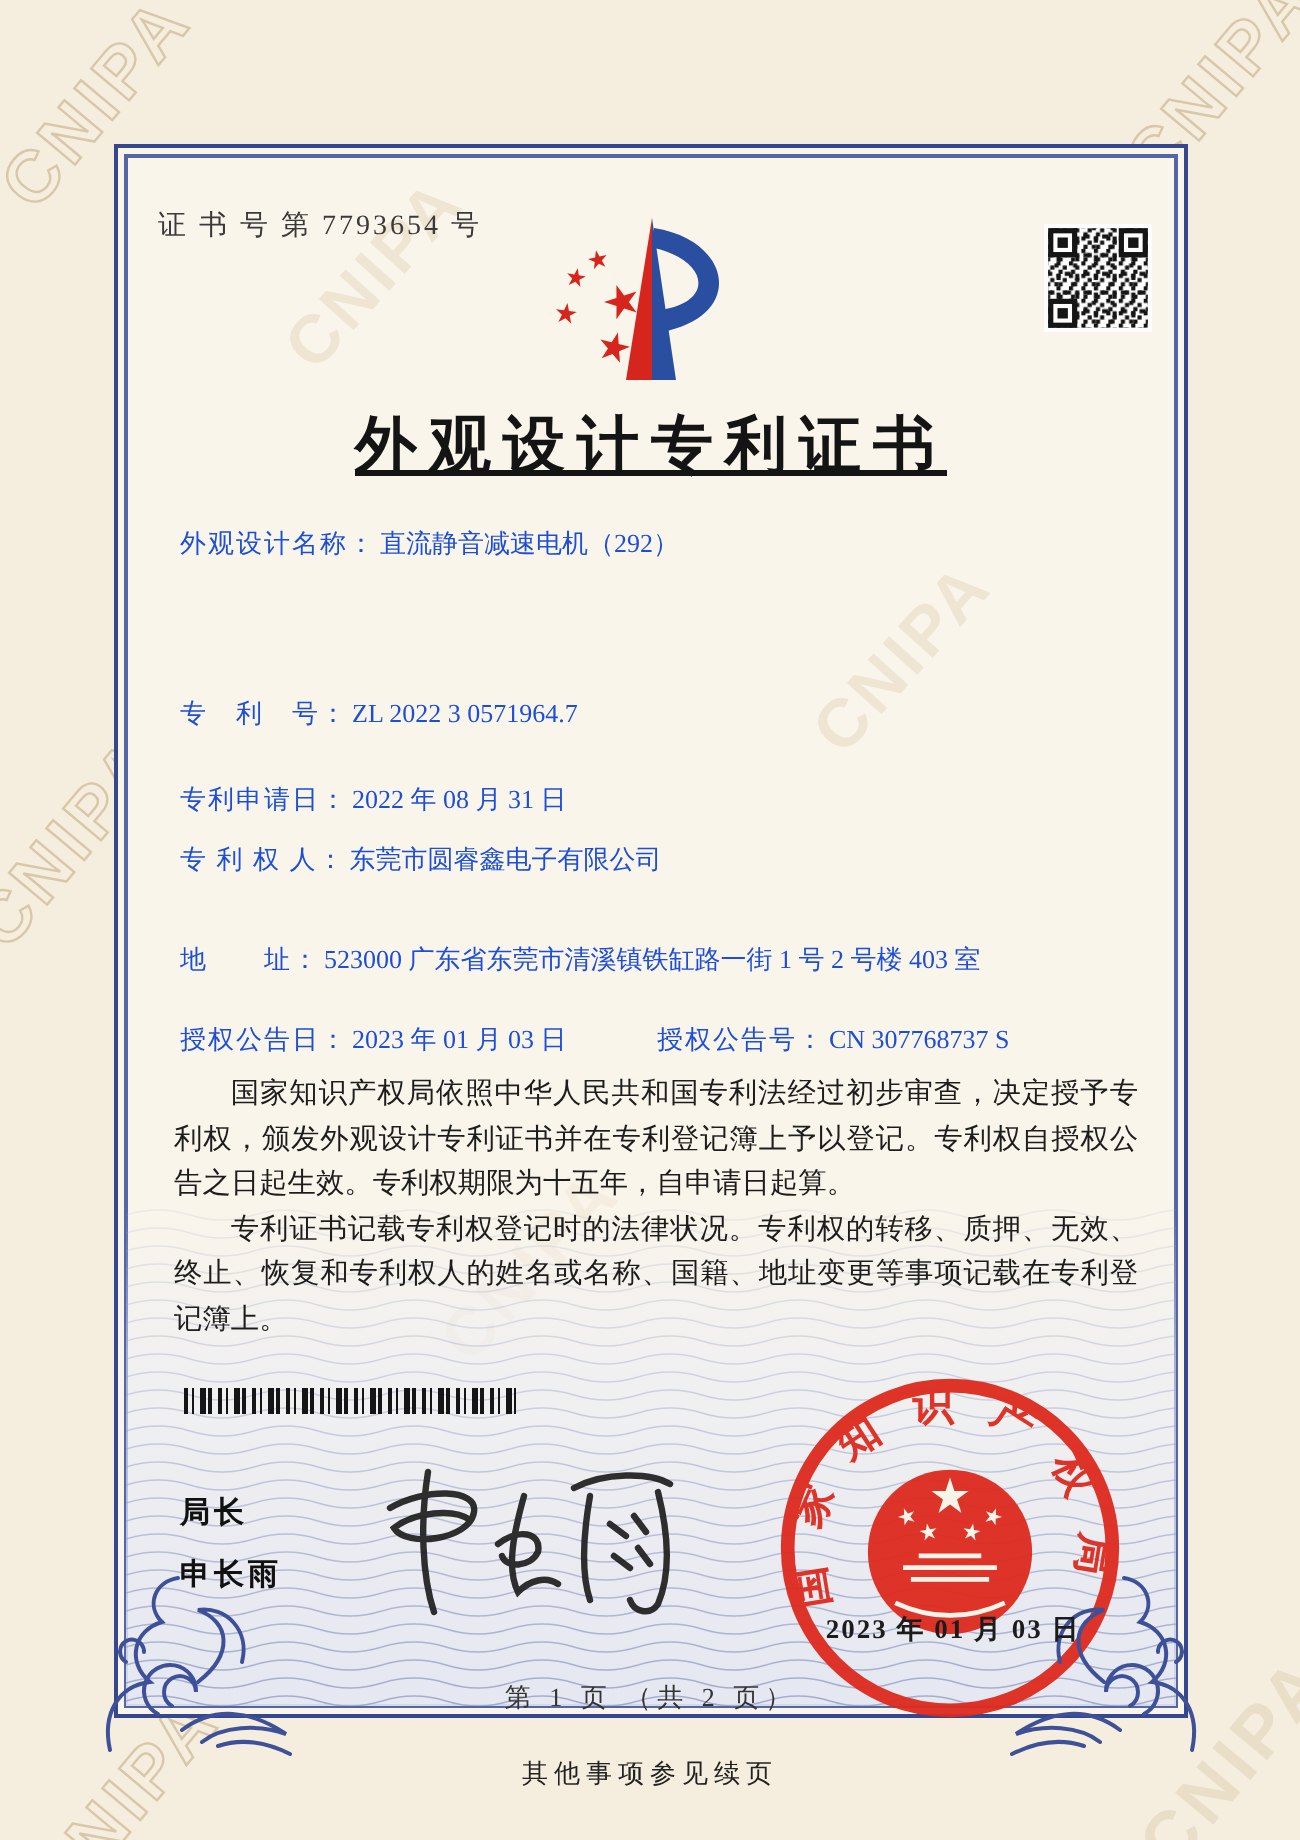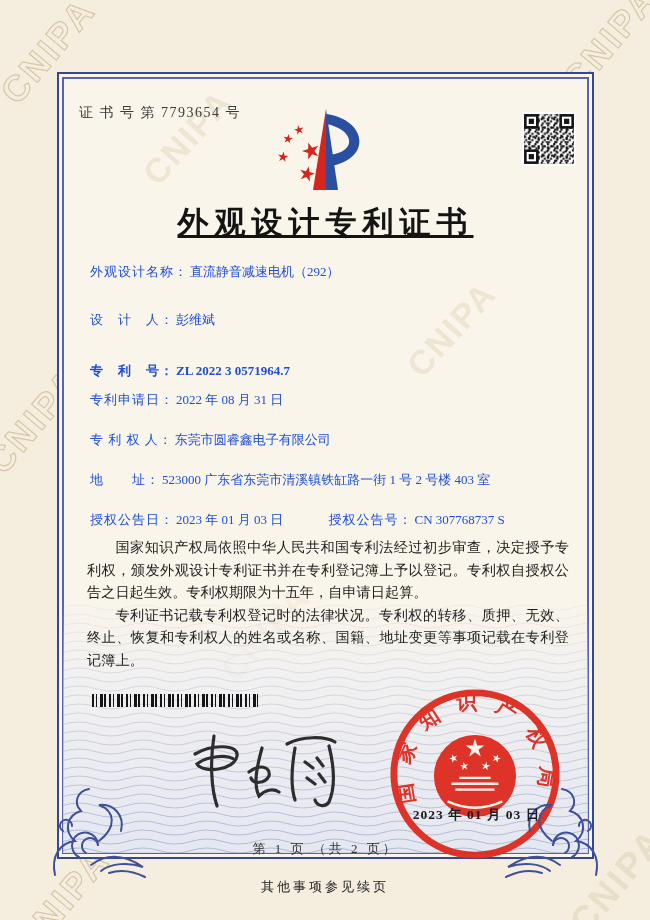--- a/index.html
+++ b/index.html
@@ -156,47 +156,48 @@
       <use href="#star5" transform="translate(13,51) scale(5.5) rotate(8)"></use>
       <use href="#star5" transform="translate(37,68) scale(8) rotate(14)"></use>
     </g>
   </svg>
 
   <div class="title">外观设计专利证书</div>
 
   <div class="field" style="top:189px;">
     <span class="lab">外观设计名称：</span><span class="val">直流静音减速电机（292）</span>
   </div>
-  <div class="field" style="top:237px;">
-    <span class="lab">设　计　人：</span><span class="val">彭维斌</span>
-  </div>
-  <div class="field" style="top:288px;font-weight:bold;">
+  <div class="field" style="top:274px;">
     <span class="lab">专　利　号：</span><span class="val">ZL 2022 3 0571964.7</span>
   </div>
   <div class="field" style="top:317px;">
     <span class="lab">专利申请日：</span><span class="val">2022 年 08 月 31 日</span>
   </div>
-  <div class="field" style="top:357px;">
+  <div class="field" style="top:347px;">
     <span class="lab">专 利 权 人：</span><span class="val">东莞市圆睿鑫电子有限公司</span>
   </div>
   <div class="field" style="top:397px;">
     <span class="lab">地　　址：</span><span class="val">523000 广东省东莞市清溪镇铁缸路一街 1 号 2 号楼 403 室</span>
   </div>
   <div class="field grant-row" style="top:437px;">
     <span><span class="lab">授权公告日：</span><span class="val">2023 年 01 月 03 日</span></span>
     <span class="pair2"><span class="lab">授权公告号：</span><span class="val">CN 307768737 S</span></span>
   </div>
 
   <div class="bodytext">
     <p>国家知识产权局依照中华人民共和国专利法经过初步审查，决定授予专利权，颁发外观设计专利证书并在专利登记簿上予以登记。专利权自授权公告之日起生效。专利权期限为十五年，自申请日起算。</p>
     <p>专利证书记载专利权登记时的法律状况。专利权的转移、质押、无效、终止、恢复和专利权人的姓名或名称、国籍、地址变更等事项记载在专利登记簿上。</p>
   </div>
 
   <div class="barcode"></div>
 
+  <div class="signer">
+    <div>局长</div>
+    <div>申长雨</div>
+  </div>
 
   <svg class="sig-svg" width="185" height="92" viewBox="0 0 185 92">
     <g stroke="#1a1a1a" stroke-width="3.2" fill="none" stroke-linecap="round" opacity="0.9">
       <path d="M47,10 C43,35 44,62 50,80"></path>
       <path d="M28,28 C45,18 72,18 70,30 C68,44 36,48 30,38 C40,30 60,28 68,34"></path>
       <path d="M95,22 C90,40 86,58 92,70 C98,64 106,62 112,66"></path>
       <path d="M82,46 C92,38 104,40 102,50 C98,58 86,58 84,52"></path>
       <path d="M120,18 C135,10 158,10 168,16"></path>
       <path d="M128,22 C124,45 124,62 128,74"></path>
       <path d="M162,20 C168,44 168,62 162,76 C158,82 150,80 148,74"></path>

